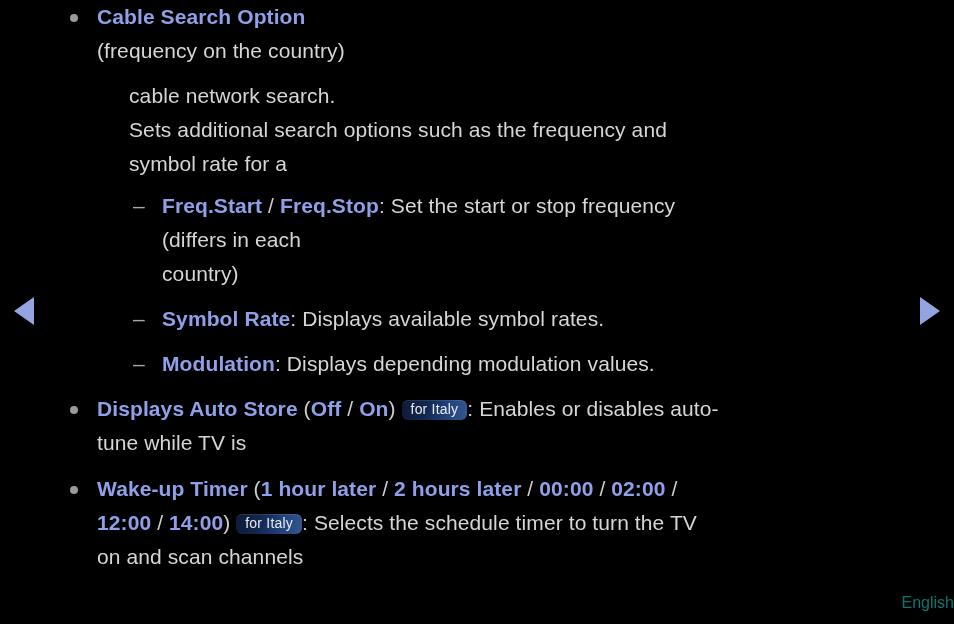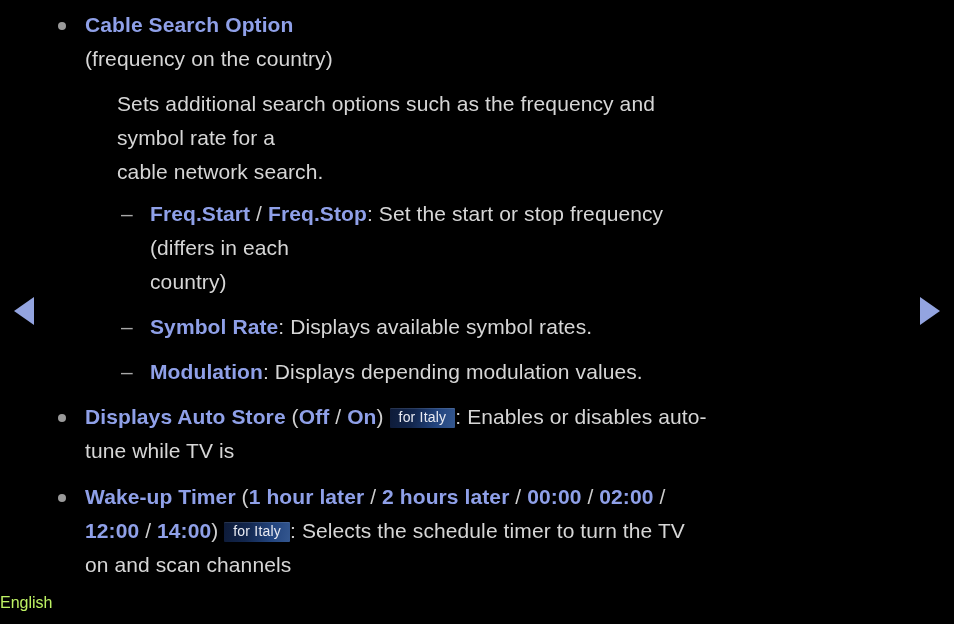--- a/index.html
+++ b/index.html
@@ -36,24 +36,23 @@
     border-right: 20px solid #93a4e0;
   }
   .nav-arrow.right {
     right: 14px;
     border-left: 20px solid #93a4e0;
   }
 
   
   .content {
     position: absolute;
-    left: 0;
+    left: 12px;
     top: 0;
     width: 768px;
-    padding-top: 8px;
   }
 
   
   .item-l1 {
     position: relative;
     padding-left: 85px;
     padding-right: 58px;
     margin-bottom: 2px;
   }
   .item-l1 > .bullet {
@@ -106,41 +105,41 @@
   .punct {
     color: #cfcfcf;
     font-weight: normal;
   }
 
   
   .badge {
     display: inline-block;
     vertical-align: 2px;
     padding: 1px 9px 2px 9px;
-    border-radius: 1px;
+    border-radius: 6px;
     font-size: 14px;
     line-height: 17px;
     color: #e8eaf2;
     background: linear-gradient(100deg, #0e1b38 0%, #12264d 35%, #23457f 72%, #34578f 100%);
     box-shadow: inset 0 1px 0 rgba(255,255,255,0.10);
     white-space: nowrap;
     font-weight: normal;
     letter-spacing: 0.2px;
   }
 
   
   .footer {
     position: absolute;
     left: 0;
     right: 0;
     top: 592px;
-    text-align: left;
+    text-align: right;
     font-size: 16px;
     line-height: 22px;
-    color: #bef264;
+    color: #0f766e;
   }
 
   .block-gap-1 { height: 9px; }
   .block-gap-2 { height: 8px; }
   .block-gap-3 { height: 10px; }
   .block-gap-4 { height: 10px; }
 </style>
 </head>
 <body>
 
@@ -157,22 +156,22 @@
         <span class="kw">Cable Search Option</span>
       </div>
       <div class="line">
         <span>(frequency on the country)</span>
       </div>
     </div>
 
     <div class="block-gap-1"></div>
 
     <div class="para-l2">
+      <div class="line">cable network search.</div>
       <div class="line">Sets additional search options such as the frequency and symbol rate for a</div>
-      <div class="line">cable network search.</div>
     </div>
 
     <div class="block-gap-2"></div>
 
     <div class="item-l3">
       <span class="dash">–</span>
       <div class="line">
         <span class="kw">Freq.Start</span><span class="sep"> / </span><span class="kw">Freq.Stop</span><span class="punct">: </span><span>Set the start or stop frequency (differs in each</span>
       </div>
       <div class="line">country)</div>

